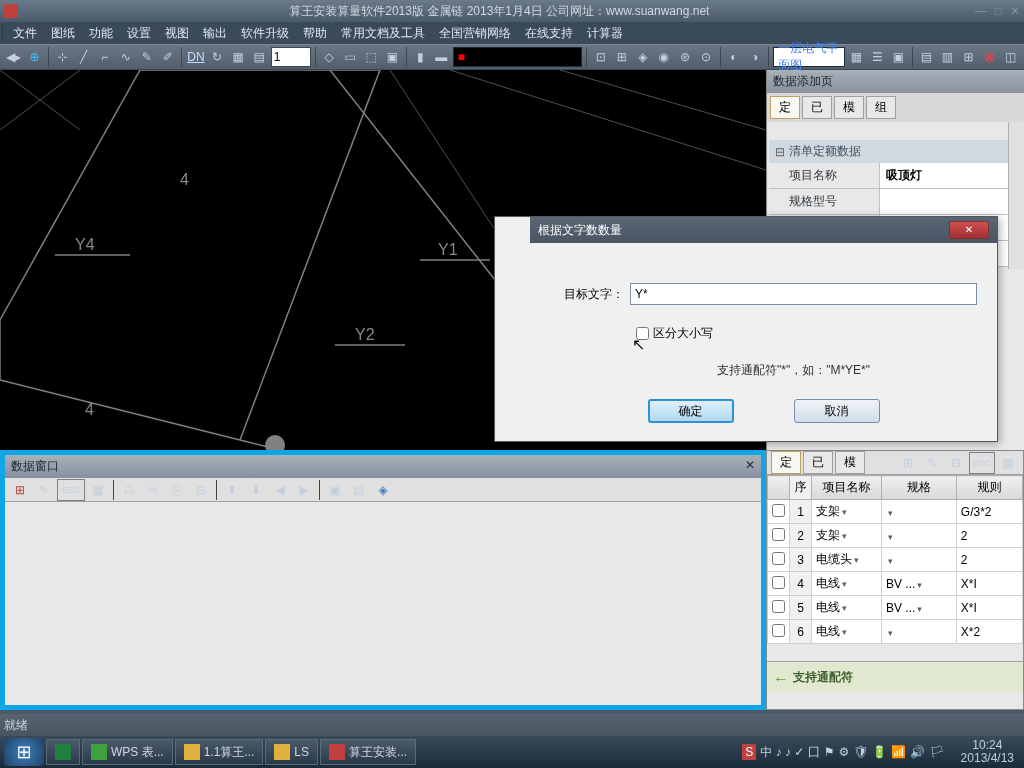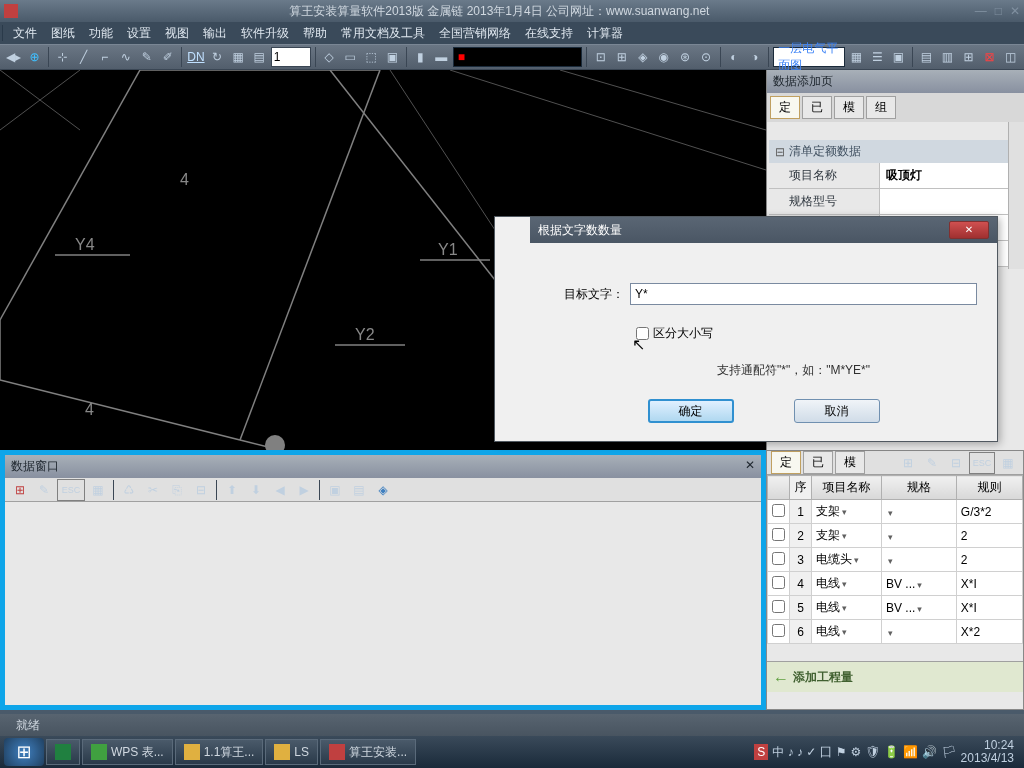--- a/index.html
+++ b/index.html
@@ -50,28 +50,28 @@
 .right-bottom { position: absolute; right: 0; top: 450px; width: 258px; height: 260px; background: #e8e8e8; border: 1px solid #888; }
 .rb-toolbar { height: 24px; background: #e0e0e0; display: flex; align-items: center; padding: 0 4px; gap: 2px; border-bottom: 1px solid #a0a0a0; }
 .rb-table { width: 100%; background: #fff; border-collapse: collapse; }
 .rb-table th { background: linear-gradient(#f0f0f0, #d8d8d8); border: 1px solid #b0b0b0; padding: 3px 4px; font-weight: normal; }
 .rb-table td { border: 1px solid #d0d0d0; padding: 3px 4px; }
 .rb-table .chk { width: 18px; text-align: center; }
 .rb-table .num { width: 22px; text-align: center; background: #f0f0f0; }
 .add-eng { background: #e0e8d0; padding: 6px; color: #406030; display: flex; align-items: center; font-weight: bold; border-top: 1px solid #a0a0a0; }
 .add-eng::before { content: "←"; color: #60a040; font-size: 16px; margin-right: 4px; font-weight: bold; }
 
-.statusbar { position: absolute; bottom: 32px; left: 0; right: 0; height: 22px; background: linear-gradient(#586470, #485460); color: #d0d8e0; padding: 3px 16px; }
+.statusbar { position: absolute; bottom: 32px; left: 0; right: 0; height: 22px; background: linear-gradient(#586470, #485460); color: #d0d8e0; padding: 3px 4px; }
 
 .taskbar { position: absolute; bottom: 0; left: 0; right: 0; height: 32px; background: linear-gradient(#3a4a5a, #1a2a3a); display: flex; align-items: center; padding: 0 4px; gap: 2px; }
 .start-btn { width: 40px; height: 28px; background: radial-gradient(circle, #4080c0, #204060); border-radius: 4px; display:flex; align-items:center; justify-content:center; }
 .task-item { height: 26px; padding: 0 8px; background: linear-gradient(#4a5a6a, #2a3a4a); border: 1px solid #5a6a7a; color: #d0d8e0; display: flex; align-items: center; gap: 4px; cursor: pointer; max-width: 100px; overflow: hidden; white-space: nowrap; }
 .task-item .ticon { width: 16px; height: 16px; background: #c08040; }
 .tray { margin-left: auto; display: flex; align-items: center; gap: 4px; color: #c0d0e0; padding: 0 6px; }
-.tray .clock { text-align: right; line-height: 1.1; font-size: 11px; }
+.tray .clock { text-align: center; line-height: 1.1; font-size: 11px; margin-left: 12px; }
 
 .dialog { position: absolute; left: 494px; top: 216px; width: 504px; height: 226px; background: #f0f0f0; border: 1px solid #505860; box-shadow: 2px 2px 8px rgba(0,0,0,0.3); padding-left: 35px; }
 .dialog-title { height: 26px; background: linear-gradient(#5a6674, #4a5664); color: #fff; display: flex; align-items: center; padding: 0 8px; }
 .dialog-title .dt-text { flex: 1; }
 .dialog-title .dt-close { width: 40px; height: 18px; background: linear-gradient(#d05050, #a03030); border: 1px solid #803030; color: #fff; text-align: center; cursor: pointer; border-radius: 2px; font-size: 10px; line-height: 16px; }
 .dialog-body { padding: 40px 20px 10px 20px; }
 .dlg-row { display: flex; align-items: center; margin-bottom: 20px; }
 .dlg-row .lbl { width: 80px; text-align: right; padding-right: 6px; }
 .dlg-row input[type=text] { flex: 1; height: 22px; border: 1px solid #7a8aa0; padding: 0 4px; background: #fff; }
 .dlg-check { margin-left: 86px; margin-bottom: 20px; display: flex; align-items: center; gap: 4px; position: relative; }
@@ -311,21 +311,21 @@
             <td class="chk"><input type="checkbox" style=""></td>
             <td class="num">6</td>
             <td class="dd-arrow">电线</td>
             <td class="dd-arrow"></td>
             <td>X*2</td>
           </tr>
   </tbody>
       </table>
   </div>
   <div class="add-eng">
-      <span>添加工程量</span>
+      <span>支持通配符</span>
     </div>
 </div>
 
 <div class="statusbar">
   <span>就绪</span>
 </div>
 
 <div class="taskbar">
   <div class="start-btn">
       <span style="color:#fff;font-size:18px">⊞</span>

